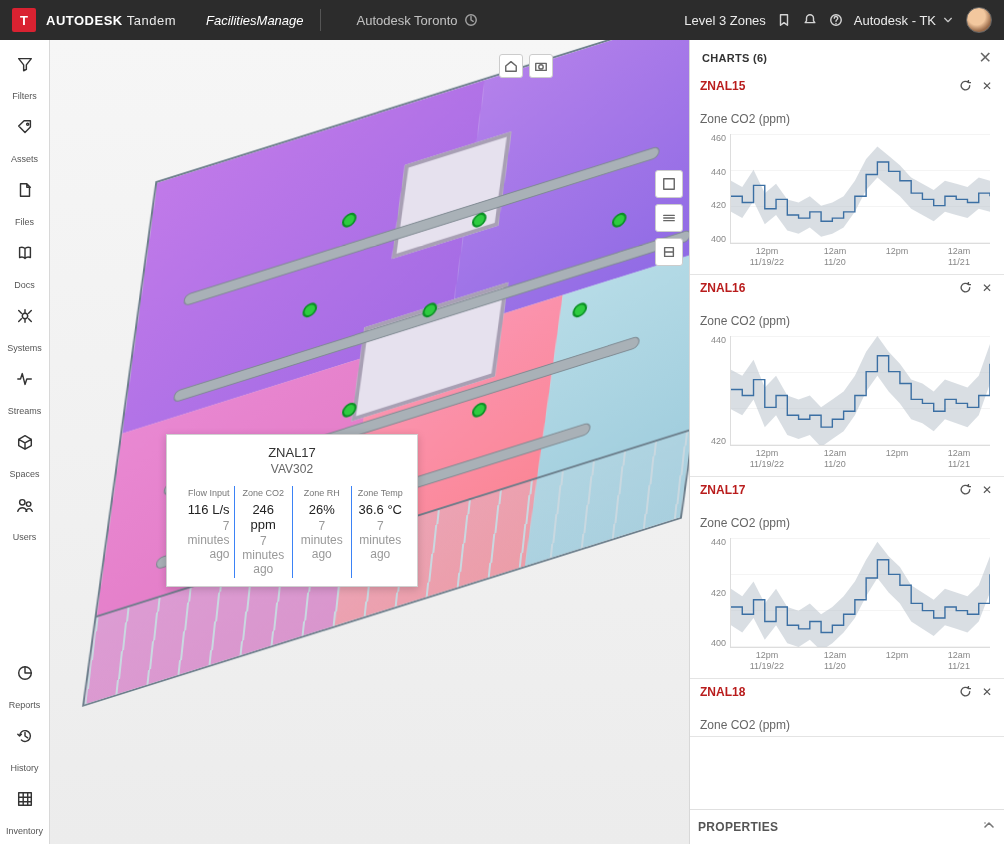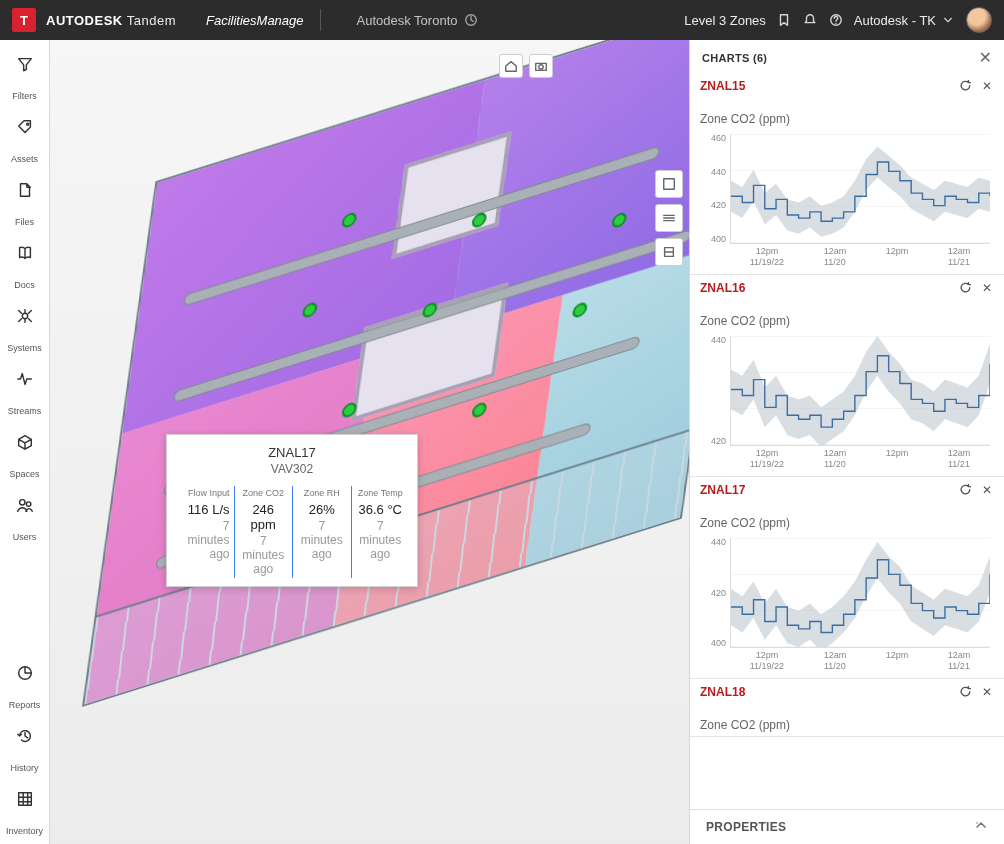--- a/index.html
+++ b/index.html
@@ -122,21 +122,21 @@
   .cb-sub { font-size: 12px; color:#666; margin-top:19px; }
   .chart-area { position:relative; height:140px; margin-top:4px; }
   .y-axis { position:absolute; left:0; top:4px; bottom:26px; width:30px; display:flex; flex-direction:column; justify-content:space-between; text-align:right; }
   .y-axis span { font-size:9px; color:#888; padding-right:4px; line-height:1; }
   .plot { position:absolute; left:30px; right:4px; top:4px; bottom:26px; border-left:1px solid #ddd; border-bottom:1px solid #ddd;
     background: repeating-linear-gradient(0deg,#f4f4f4 0 1px, transparent 1px 33%); }
   svg.series { position:absolute; inset:0; width:100%; height:100%; }
   .x-axis { position:absolute; left:30px; right:4px; bottom:0; height:24px; display:flex; justify-content:space-around; }
   .x-axis .tick { font-size:9px; color:#888; text-align:center; line-height:1.2; }
 
-  .prop-head { display:flex; align-items:center; justify-content:space-between; padding: 8px 16px; border-top:1px solid #e0e0e0;}
+  .prop-head { display:flex; align-items:center; justify-content:space-between; padding: 8px 8px; border-top:1px solid #e0e0e0;}
   .prop-head .t { font-size: 12px; font-weight:600; color:#555; letter-spacing:.3px;}
   .caret-up { color:#777; cursor:pointer; }
 
   
   .ico-stroke { fill:none; stroke:currentColor; stroke-width:1.6; stroke-linecap:round; stroke-linejoin:round; }
 </style>
 </head>
 <body>
 
 <div class="topbar">

